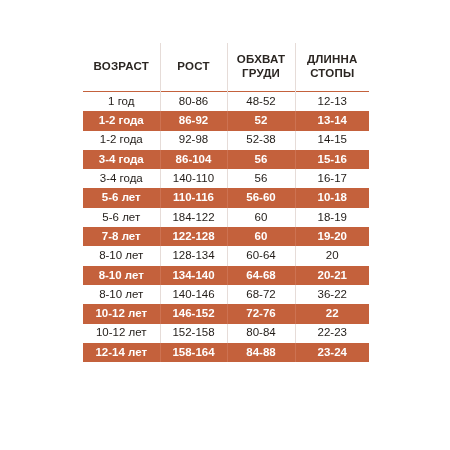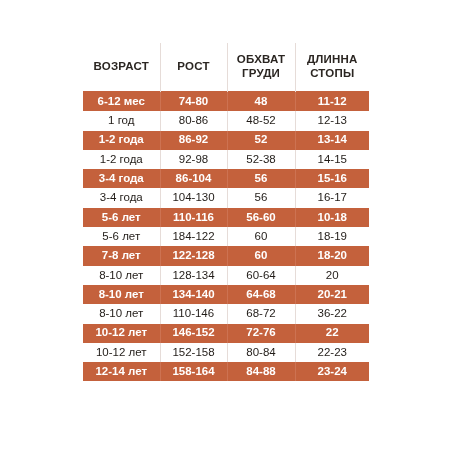--- a/index.html
+++ b/index.html
@@ -92,26 +92,20 @@
         <tr>
           <th>ВОЗРАСТ</th>
           <th>РОСТ</th>
           <th>ОБХВАТ
 ГРУДИ</th>
           <th>ДЛИННА
 СТОПЫ</th>
         </tr>
       </thead>
       <tbody id="table-body">
-          <tr class="band-on">
-            <td>6-12 мес</td>
-            <td>74-80</td>
-            <td>48</td>
-            <td>11-12</td>
-          </tr>
           <tr class="band-off">
             <td>1 год</td>
             <td>80-86</td>
             <td>48-52</td>
             <td>12-13</td>
           </tr>
           <tr class="band-on">
             <td>1-2 года</td>
             <td>86-92</td>
             <td>52</td>
@@ -124,57 +118,57 @@
             <td>14-15</td>
           </tr>
           <tr class="band-on">
             <td>3-4 года</td>
             <td>86-104</td>
             <td>56</td>
             <td>15-16</td>
           </tr>
           <tr class="band-off">
             <td>3-4 года</td>
-            <td>104-130</td>
+            <td>140-110</td>
             <td>56</td>
             <td>16-17</td>
           </tr>
           <tr class="band-on">
             <td>5-6 лет</td>
             <td>110-116</td>
             <td>56-60</td>
             <td>10-18</td>
           </tr>
           <tr class="band-off">
             <td>5-6 лет</td>
             <td>184-122</td>
             <td>60</td>
             <td>18-19</td>
           </tr>
           <tr class="band-on">
             <td>7-8 лет</td>
             <td>122-128</td>
             <td>60</td>
-            <td>18-20</td>
+            <td>19-20</td>
           </tr>
           <tr class="band-off">
             <td>8-10 лет</td>
             <td>128-134</td>
             <td>60-64</td>
             <td>20</td>
           </tr>
           <tr class="band-on">
             <td>8-10 лет</td>
             <td>134-140</td>
             <td>64-68</td>
             <td>20-21</td>
           </tr>
           <tr class="band-off">
             <td>8-10 лет</td>
-            <td>110-146</td>
+            <td>140-146</td>
             <td>68-72</td>
             <td>36-22</td>
           </tr>
           <tr class="band-on">
             <td>10-12 лет</td>
             <td>146-152</td>
             <td>72-76</td>
             <td>22</td>
           </tr>
           <tr class="band-off">

